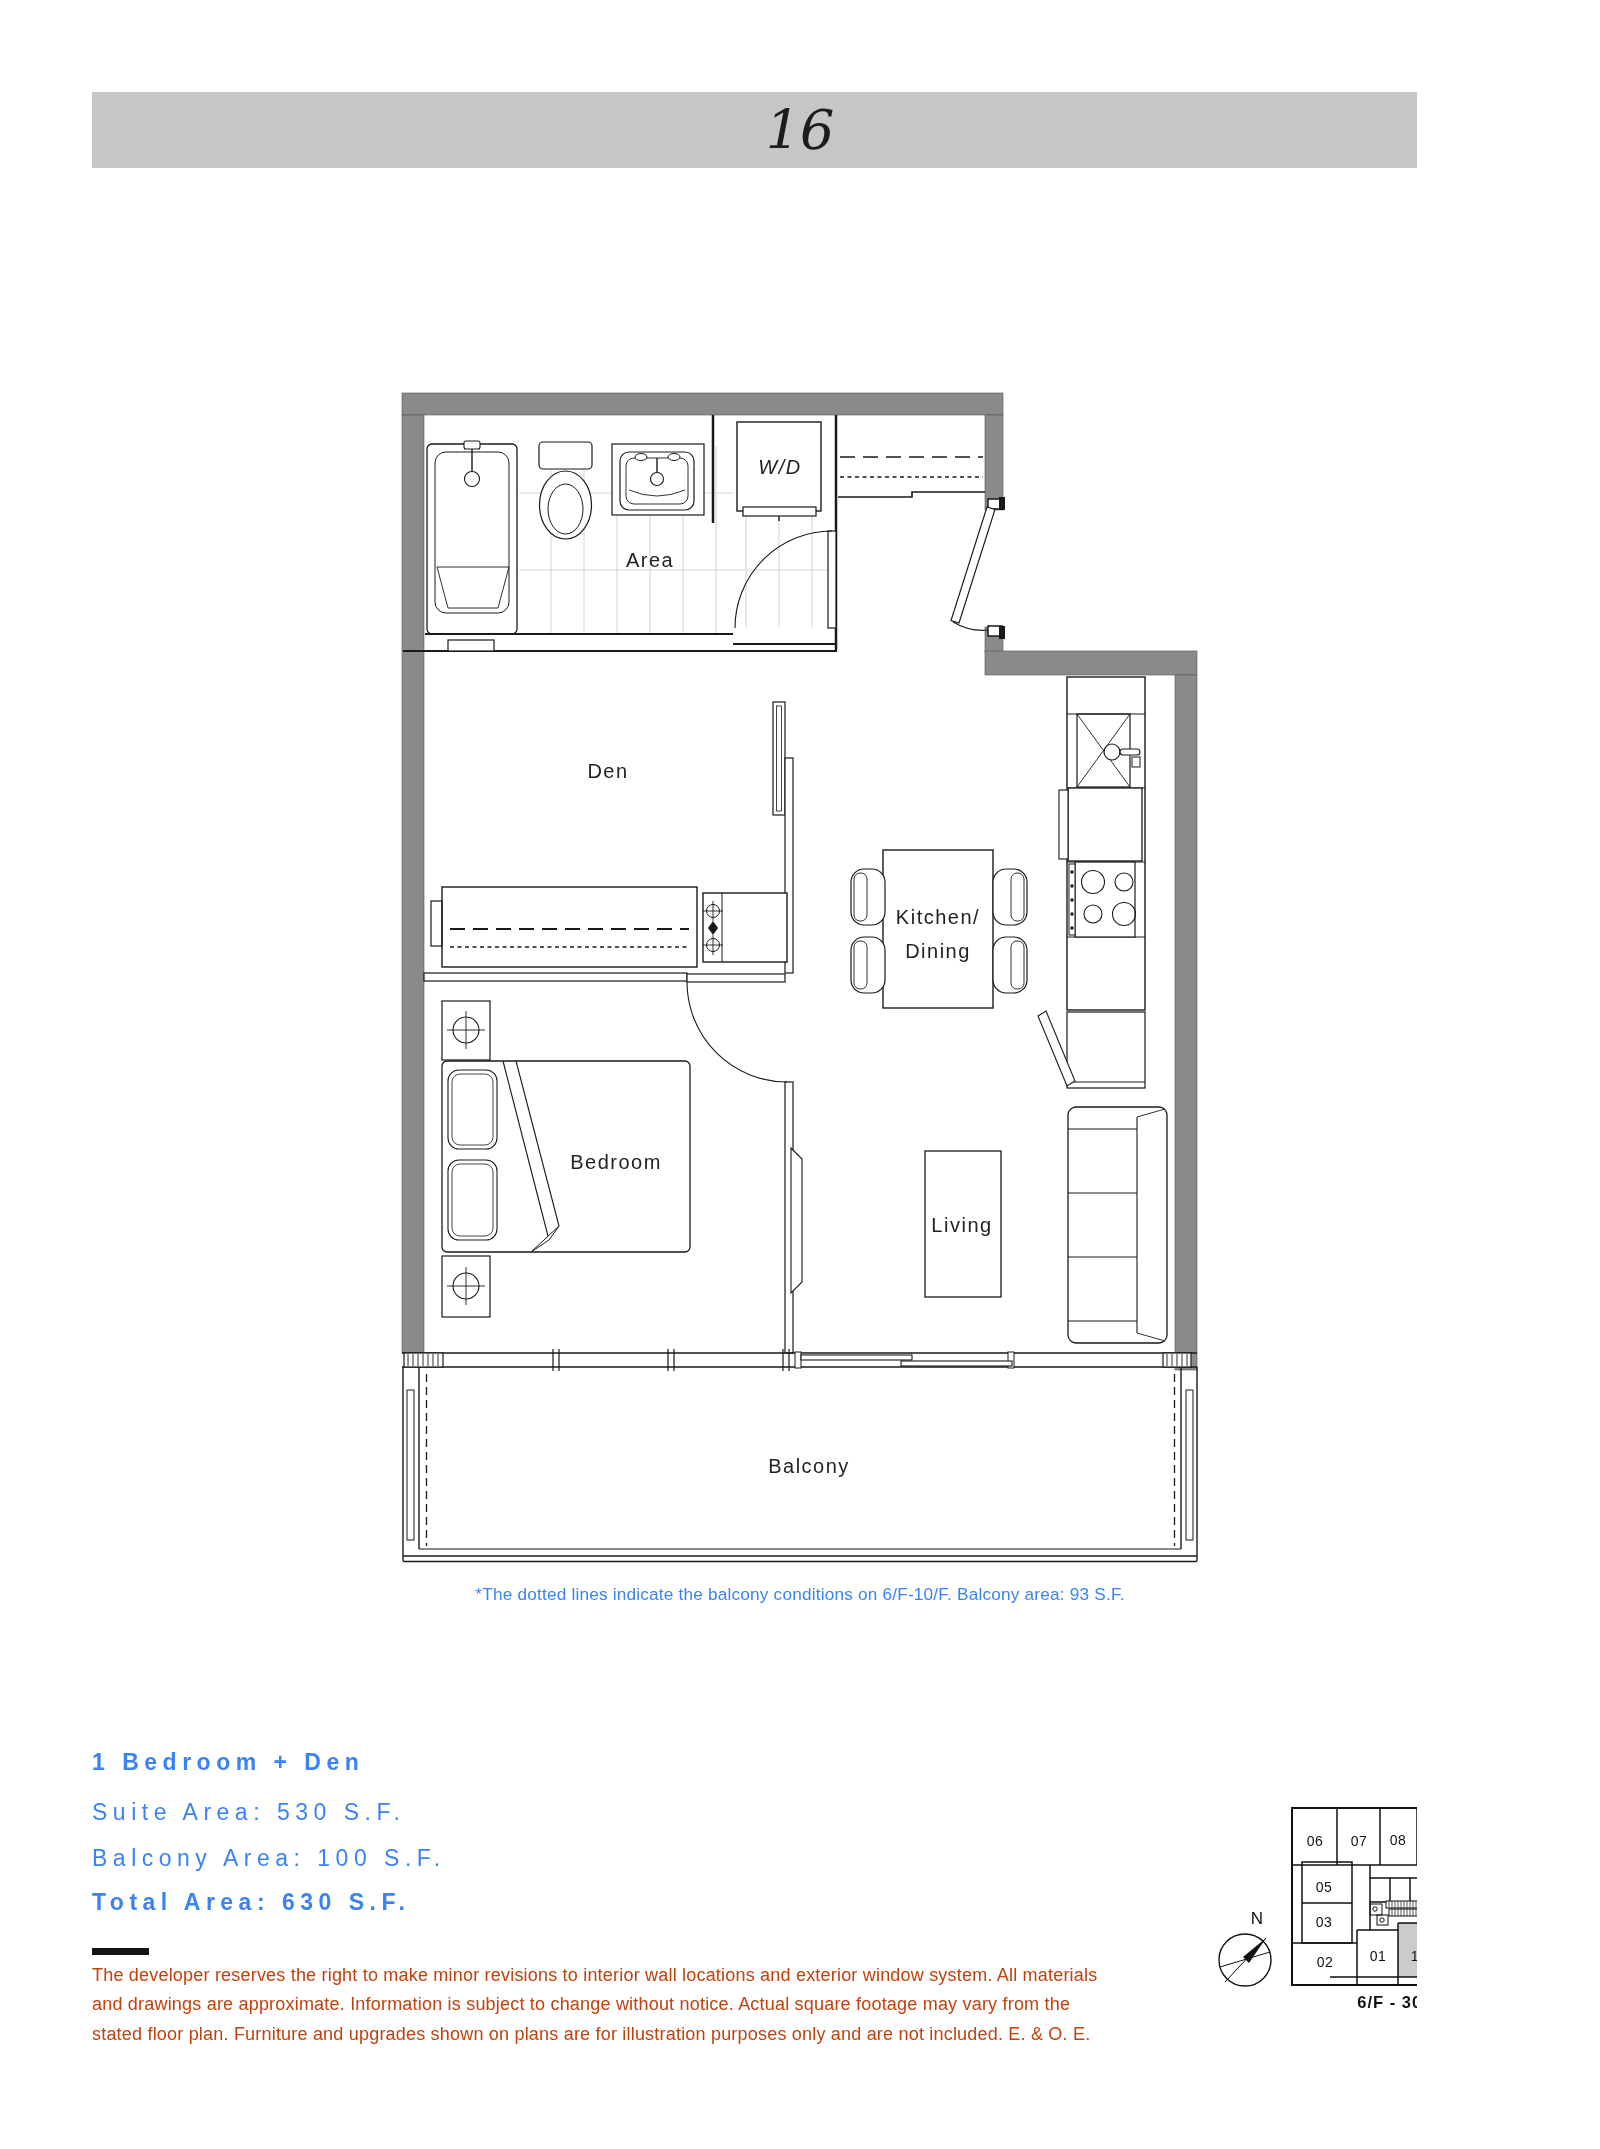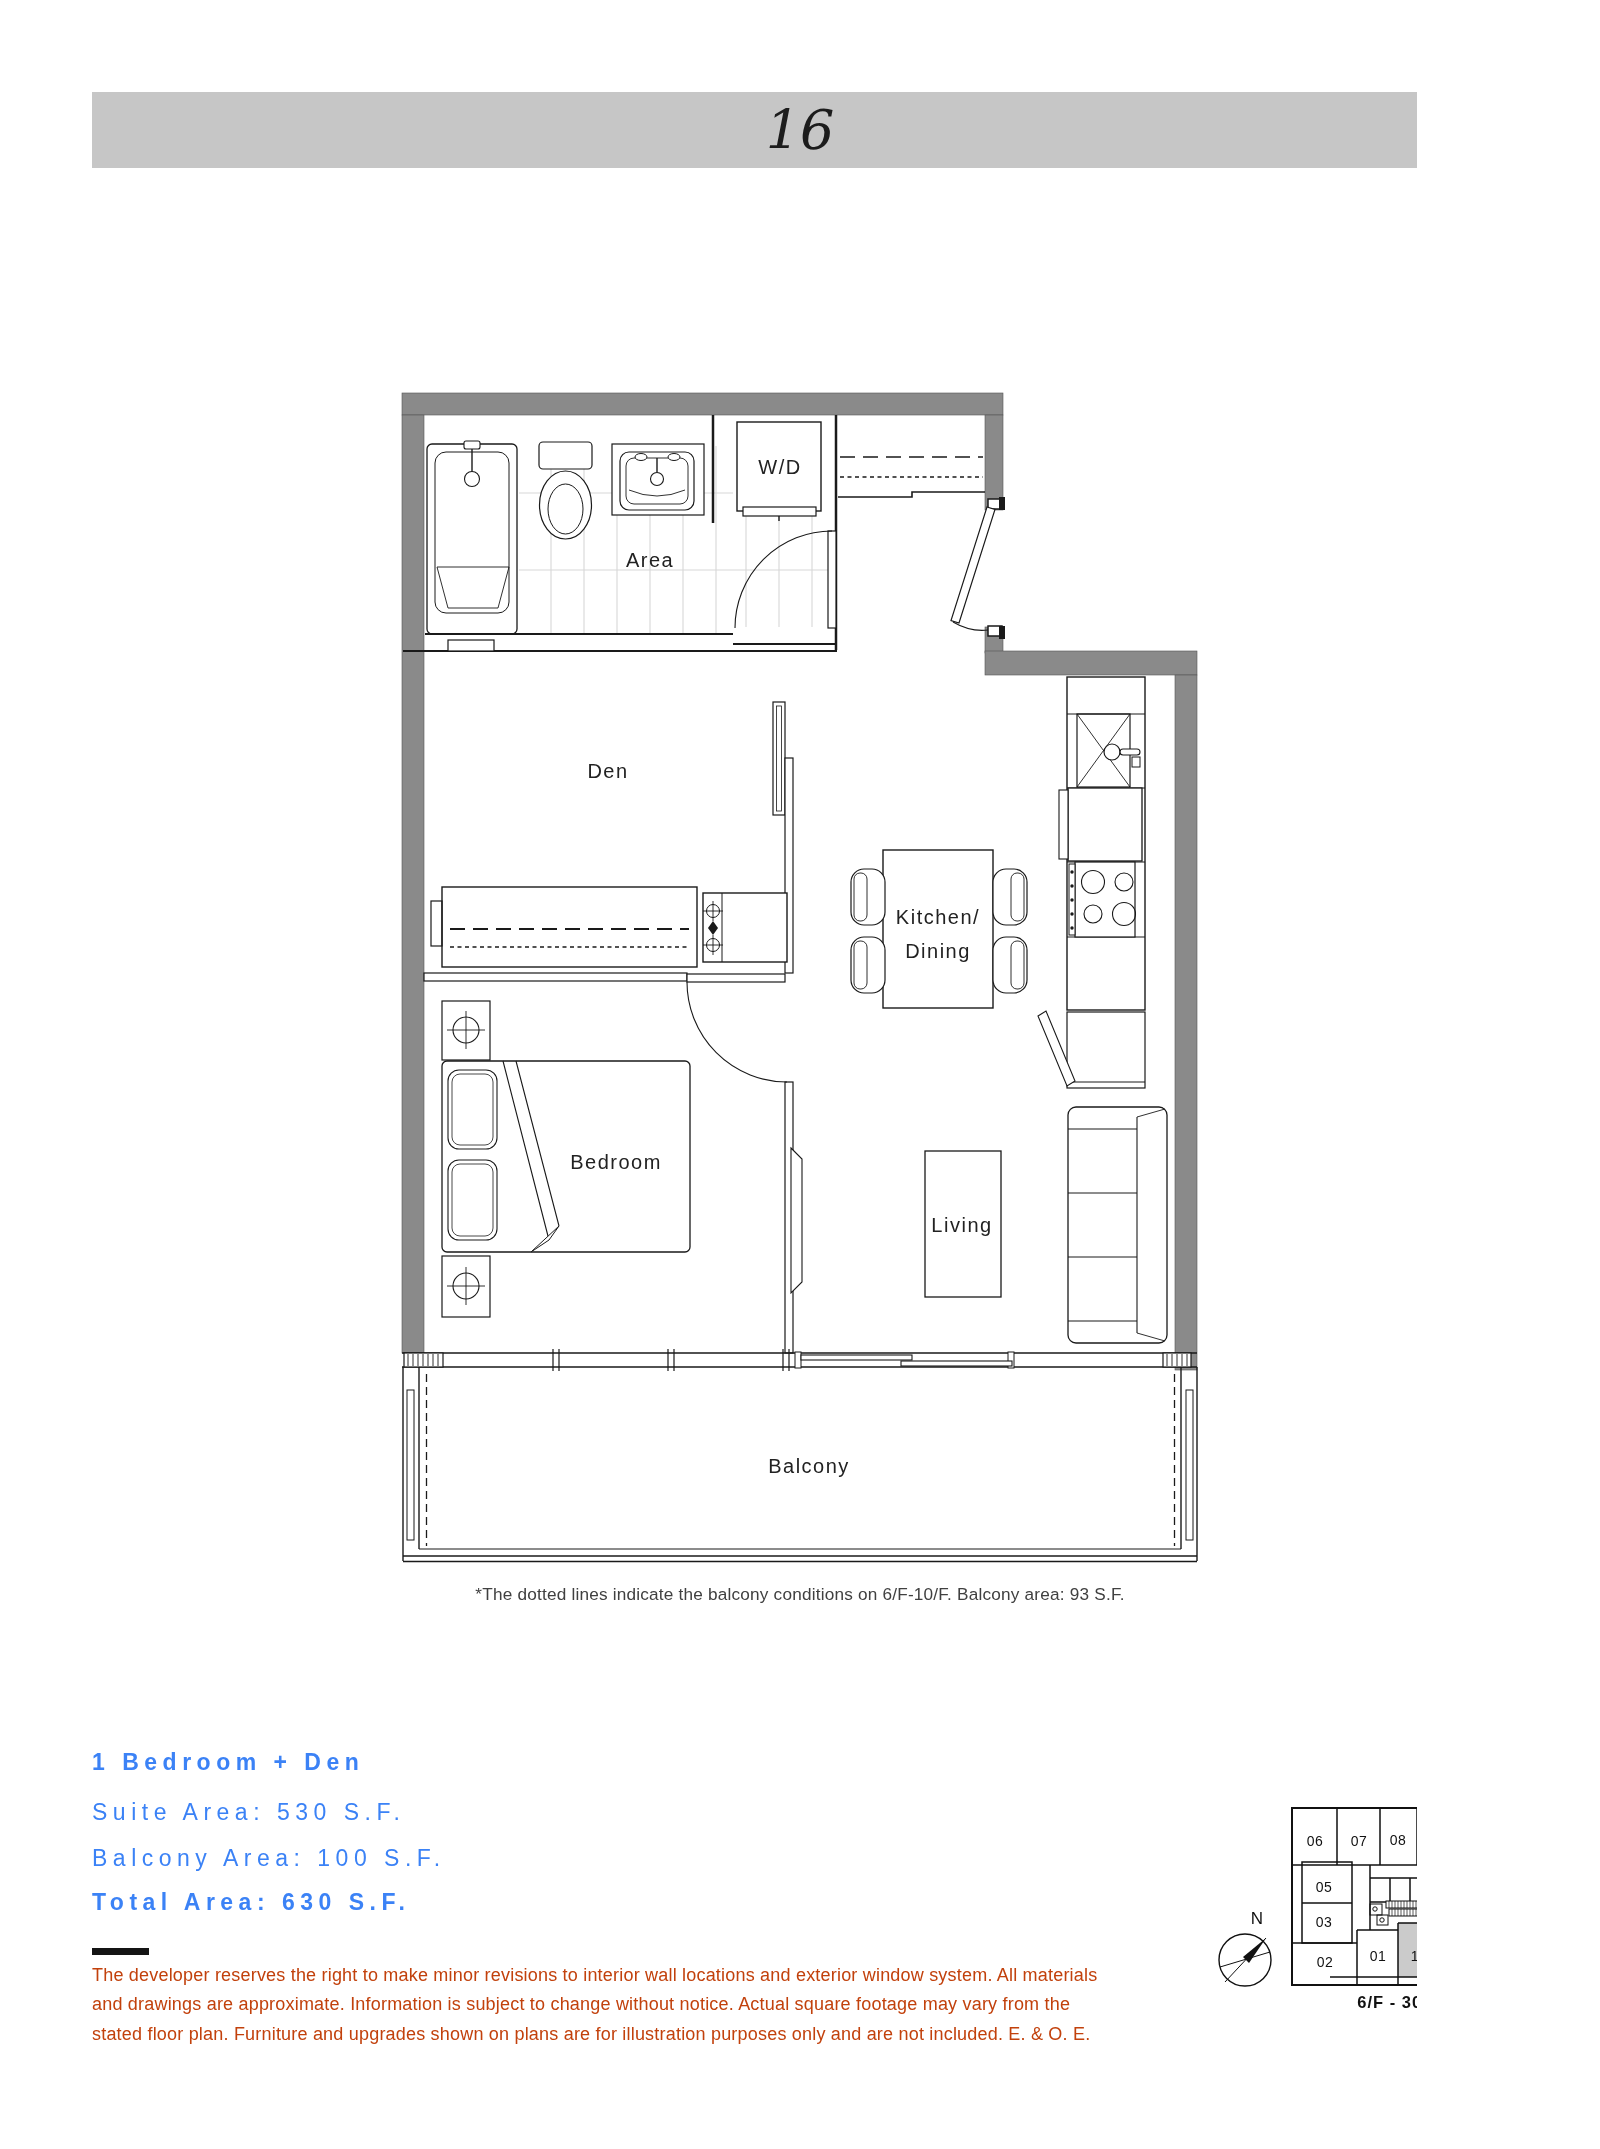--- a/index.html
+++ b/index.html
@@ -6,21 +6,21 @@
   .page{position:relative;width:1417px;height:2149px;background:#fff;overflow:hidden;
         font-family:"Liberation Sans",sans-serif;}
   svg{position:absolute;left:0;top:0;}
   .banner-num{position:absolute;left:92px;top:94px;width:1416px;height:76px;
       text-align:center;font-family:"DejaVu Serif",serif;font-style:italic;
       font-size:54px;line-height:74px;color:#1c1c1c;}
   .room-label{position:absolute;transform:translate(-50%,-50%);font-size:20px;
       letter-spacing:1.5px;color:#222;white-space:nowrap;text-align:center;}
   .kitchen-label{line-height:34px;}
   .note{position:absolute;left:800px;top:1584px;transform:translateX(-50%);
-      font-size:17.2px;letter-spacing:0.2px;color:#404040;white-space:nowrap;}
+      font-size:17.2px;letter-spacing:0.2px;color:#3b82f6;white-space:nowrap;}
   .summary-line{position:absolute;left:92px;font-size:23px;letter-spacing:5.5px;
       color:#3b82f6;white-space:nowrap;}
   .bold{font-weight:bold;}
   .rule{position:absolute;left:92px;top:1948px;width:57px;height:7px;background:#141414;}
   .disclaimer{position:absolute;left:92px;top:1961px;width:1100px;font-size:18px;
       line-height:29.4px;letter-spacing:0.2px;color:#c2410c;white-space:pre-line;}
   .kp-num{position:absolute;transform:translate(-50%,-50%);font-size:14px;
       letter-spacing:0.5px;color:#111;white-space:nowrap;}
   .compass-n{position:absolute;transform:translate(-50%,-50%);font-size:17px;color:#111;}
   .floors-label{position:absolute;transform:translate(-50%,-50%);font-size:16.5px;
@@ -282,21 +282,21 @@
       <path d="M1220,1967 L1270,1952" stroke-width="1"></path>
       <path d="M1225,1982 L1266,1938" stroke-width="1"></path>
       <polygon points="1243,1957 1266,1938 1249,1963" fill="#111" stroke="none"></polygon>
     </g>
   </g>
 </svg>
 
 <div class="banner-num">16</div>
 
 <div class="room-label" style="left:650px;top:560px;">Area</div>
-<div class="room-label" style="left:780px;top:467px;">W/D</div>
+<div class="room-label" style="left:780px;top:467px;font-style:italic;">W/D</div>
 <div class="room-label" style="left:608px;top:771px;">Den</div>
 <div class="room-label kitchen-label" style="left:938px;top:934px;">
   <div>Kitchen/</div>
   <div>Dining</div>
 </div>
 <div class="room-label" style="left:616px;top:1162px;">Bedroom</div>
 <div class="room-label" style="left:962px;top:1225px;">Living</div>
 <div class="room-label" style="left:809px;top:1466px;">Balcony</div>
 
 <div class="note">*The dotted lines indicate the balcony conditions on 6/F-10/F. Balcony area: 93 S.F.</div>

